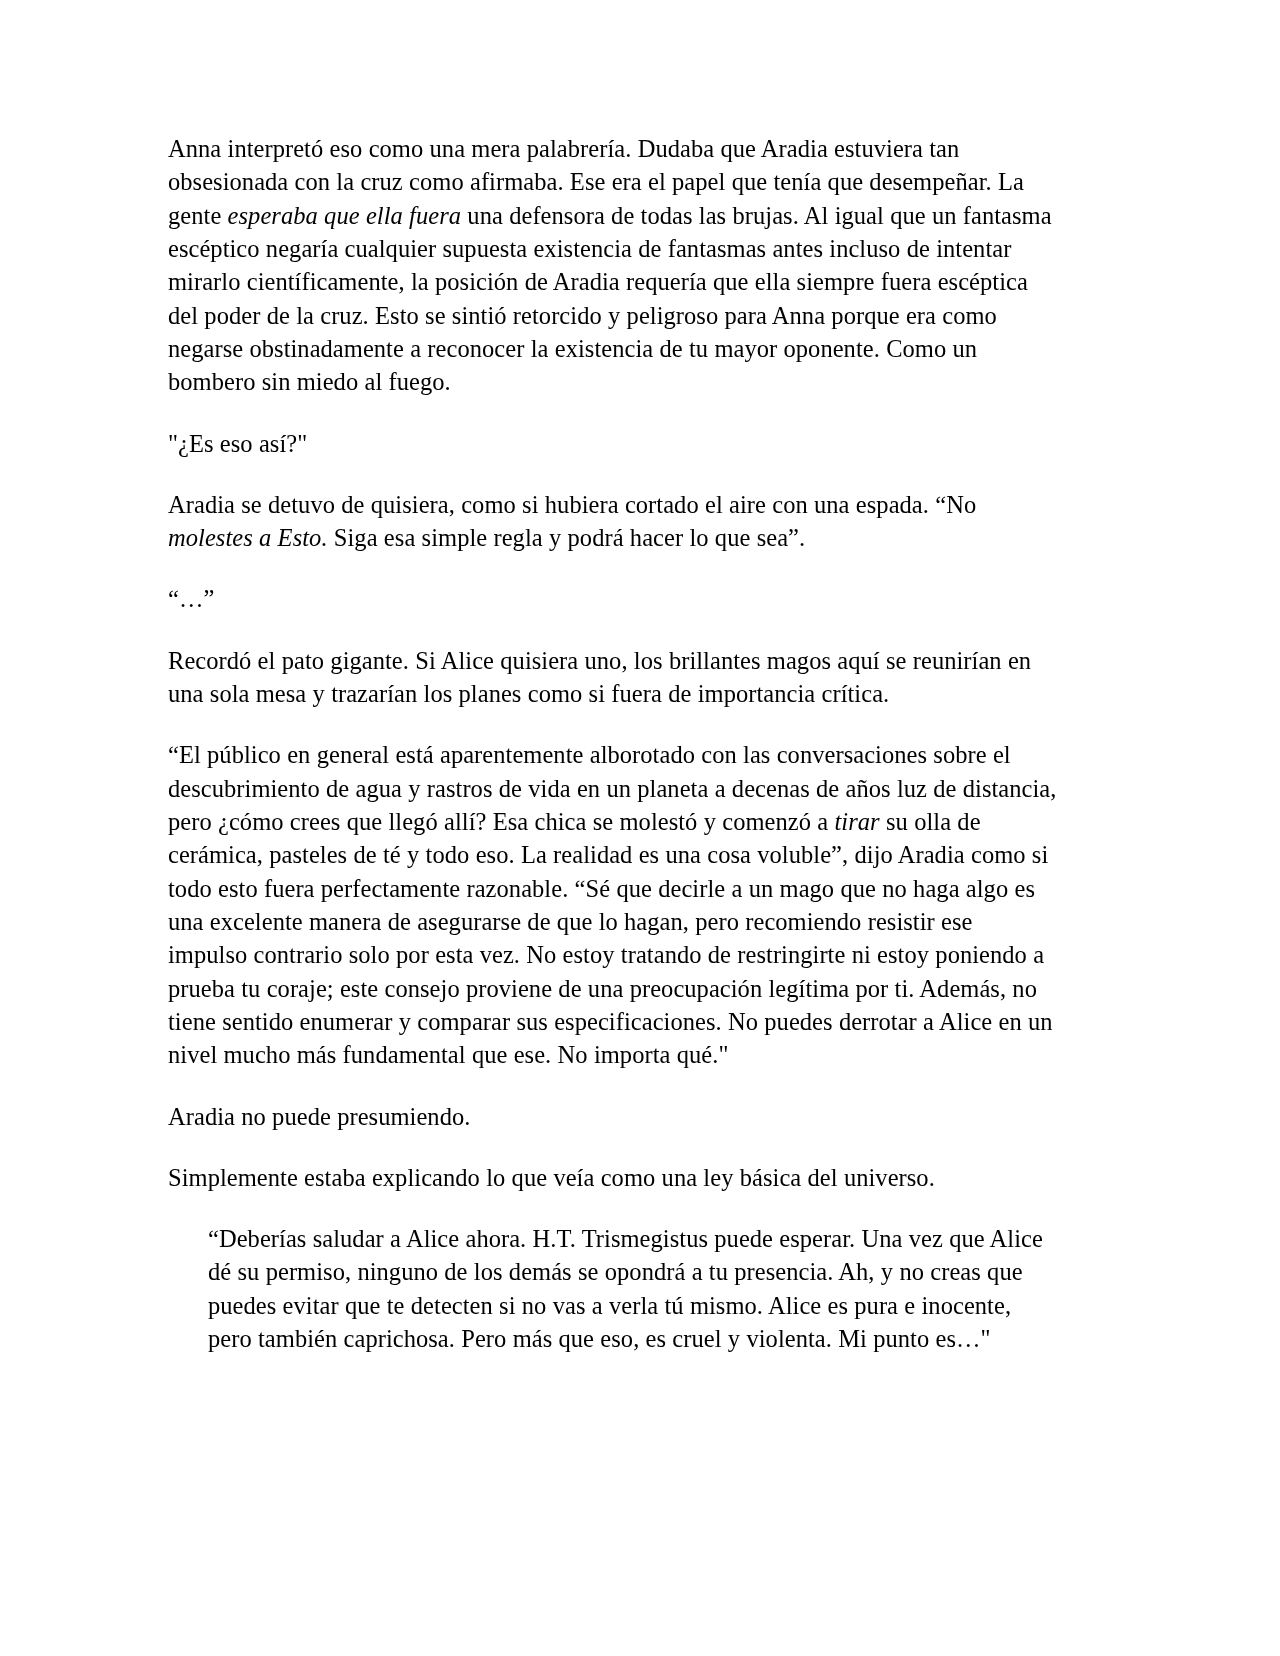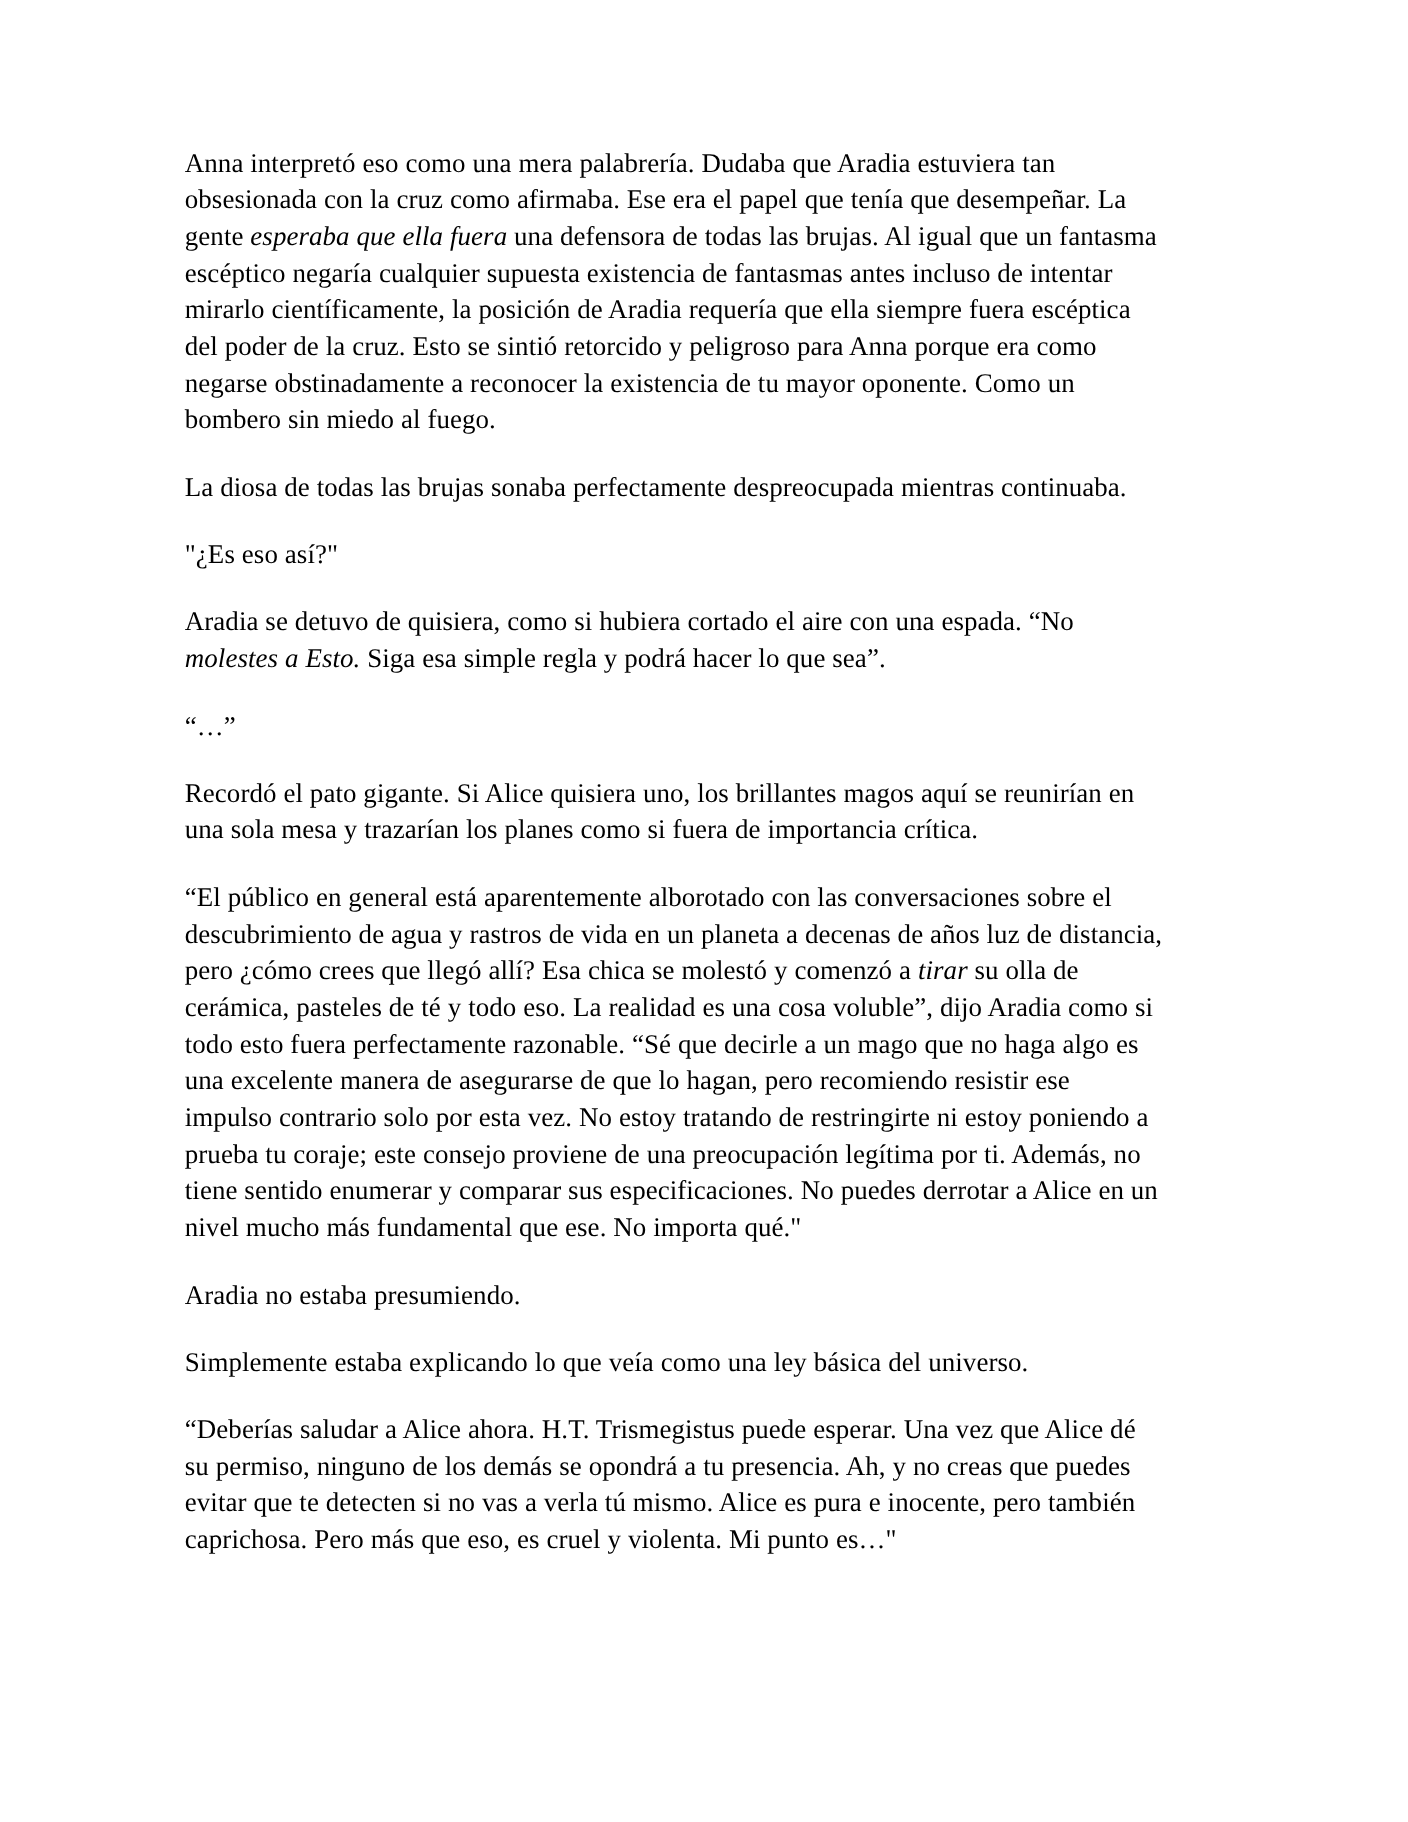--- a/index.html
+++ b/index.html
@@ -27,34 +27,34 @@
   p.para {
     margin: 0 0 28px 0;
     font-size: 24.5px;
     line-height: 1.36;
     text-align: left;
     word-spacing: 0.1px;
     letter-spacing: 0.05px;
   }
   p.para:last-child {
     margin-bottom: 0;
+    margin-left: 40px;
   }
   em {
     font-style: italic;
   }
 </style>
 </head>
 <body>
 
 <div class="page">
   <div class="doc-body">
       <p class="para"><span>Anna interpretó eso como una mera palabrería. Dudaba que Aradia estuviera tan obsesionada con la cruz como afirmaba. Ese era el papel que tenía que desempeñar. La gente </span><em>esperaba que ella fuera</em><span> una defensora de todas las brujas. Al igual que un fantasma escéptico negaría cualquier supuesta existencia de fantasmas antes incluso de intentar mirarlo científicamente, la posición de Aradia requería que ella siempre fuera escéptica del poder de la cruz. Esto se sintió retorcido y peligroso para Anna porque era como negarse obstinadamente a reconocer la existencia de tu mayor oponente. Como un bombero sin miedo al fuego.</span></p>
-      <p class="para"><span>La diosa de todas las brujas sonaba perfectamente despreocupada mientras continuaba.</span></p>
       <p class="para"><span>"¿Es eso así?"</span></p>
       <p class="para"><span>Aradia se detuvo de quisiera, como si hubiera cortado el aire con una espada. “No </span><em>molestes a Esto.</em><span> Siga esa simple regla y podrá hacer lo que sea”.</span></p>
       <p class="para"><span>“…”</span></p>
       <p class="para"><span>Recordó el pato gigante. Si Alice quisiera uno, los brillantes magos aquí se reunirían en una sola mesa y trazarían los planes como si fuera de importancia crítica.</span></p>
       <p class="para"><span>“El público en general está aparentemente alborotado con las conversaciones sobre el descubrimiento de agua y rastros de vida en un planeta a decenas de años luz de distancia, pero ¿cómo crees que llegó allí? Esa chica se molestó y comenzó a </span><em>tirar</em><span> su olla de cerámica, pasteles de té y todo eso. La realidad es una cosa voluble”, dijo Aradia como si todo esto fuera perfectamente razonable. “Sé que decirle a un mago que no haga algo es una excelente manera de asegurarse de que lo hagan, pero recomiendo resistir ese impulso contrario solo por esta vez. No estoy tratando de restringirte ni estoy poniendo a prueba tu coraje; este consejo proviene de una preocupación legítima por ti. Además, no tiene sentido enumerar y comparar sus especificaciones. No puedes derrotar a Alice en un nivel mucho más fundamental que ese. No importa qué."</span></p>
-      <p class="para"><span>Aradia no estaba presumiendo.</span></p>
+      <p class="para"><span>Aradia no puede presumiendo.</span></p>
       <p class="para"><span>Simplemente estaba explicando lo que veía como una ley básica del universo.</span></p>
       <p class="para"><span>“Deberías saludar a Alice ahora. H.T. Trismegistus puede esperar. Una vez que Alice dé su permiso, ninguno de los demás se opondrá a tu presencia. Ah, y no creas que puedes evitar que te detecten si no vas a verla tú mismo. Alice es pura e inocente, pero también caprichosa. Pero más que eso, es cruel y violenta. Mi punto es…"</span></p>
     </div>
 </div>
 
 </body></html>

